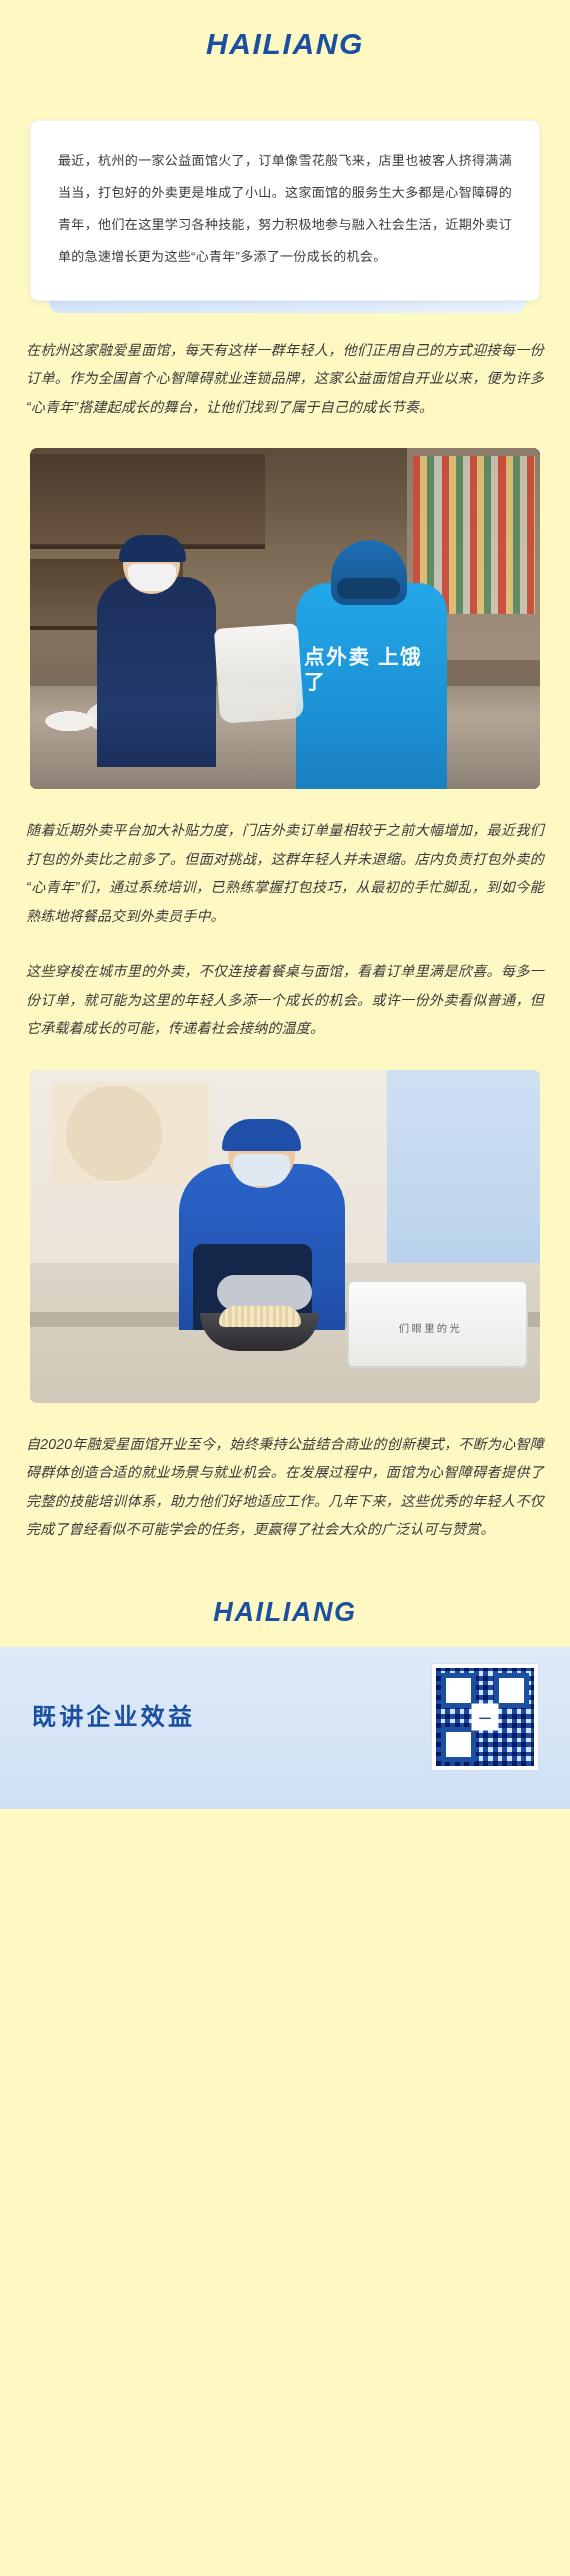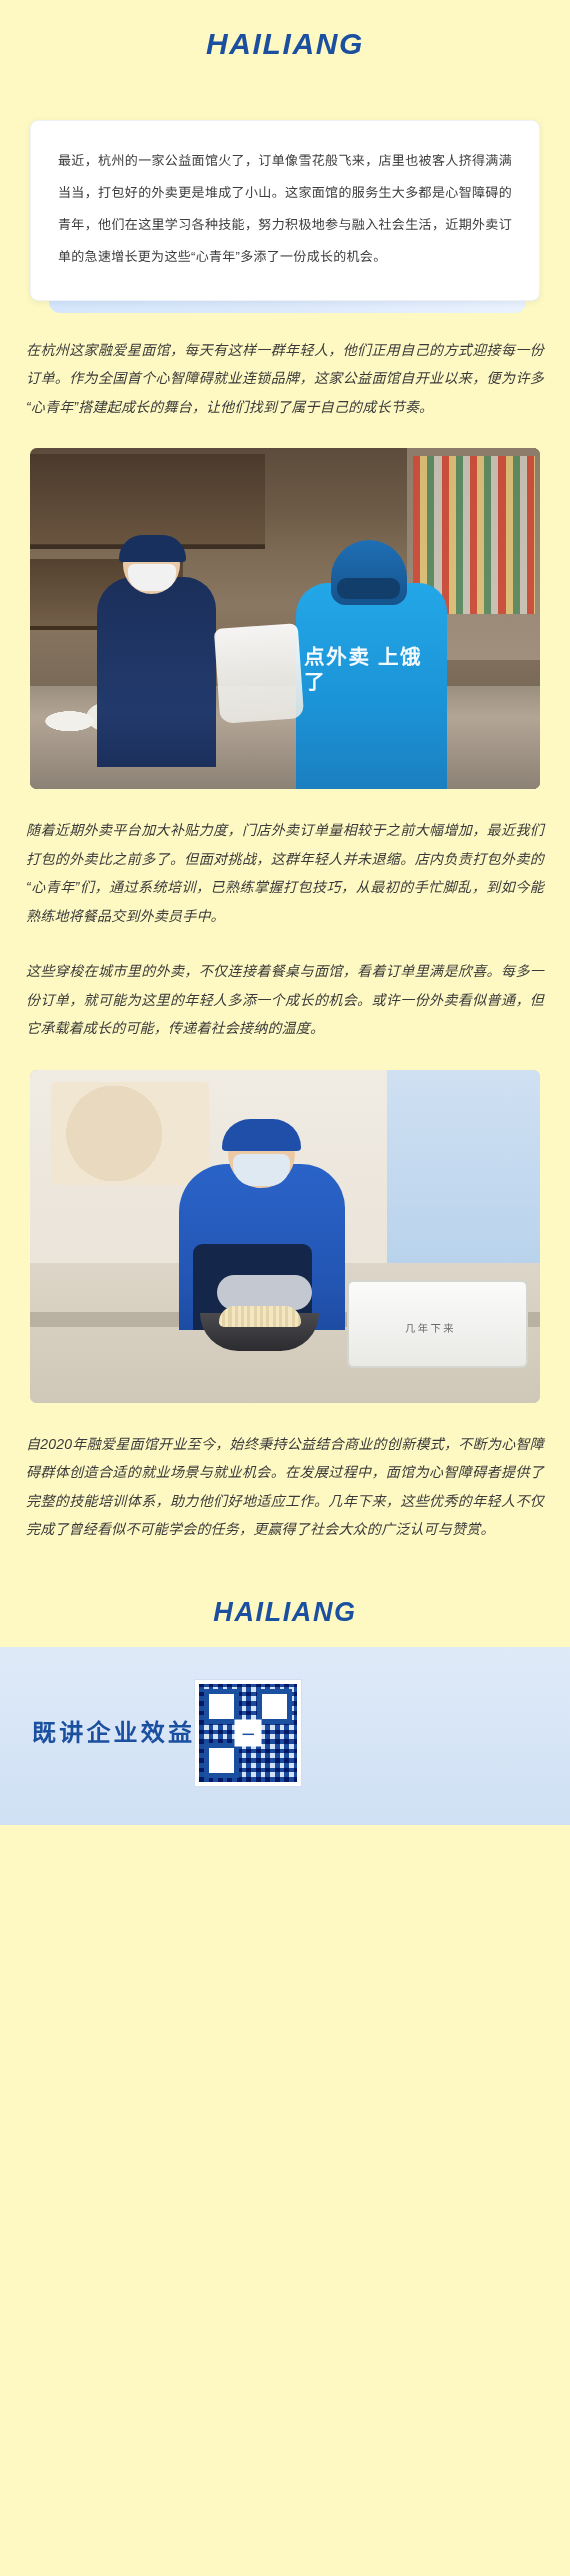--- a/index.html
+++ b/index.html
@@ -252,23 +252,24 @@
     margin-top: 36px;
     padding-top: 17.4px;
   }
   .footer-logo {
     text-align: center;
     padding-bottom: 19px;
   }
   .footer-logo .logo { font-size: 27px; }
   .footer-band {
     background: linear-gradient(180deg, #dfeaf8 0%, #cfe0f4 100%);
-    padding: 27px 32px 32px 32px;
+    padding: 11px 32px 32px 32px;
     display: flex;
     align-items: center;
+    justify-content: space-between;
     min-height: 119px;
   }
   .slogan {
     color: #1b4fa0;
     font-size: 24px;
     line-height: 36px;
     letter-spacing: 3.2px;
     font-weight: bold;
     font-family: "Liberation Serif", "DejaVu Serif", serif;
   }
@@ -350,21 +351,21 @@
     <div class="ph2-counter"></div>
     <div class="ph2-chef"></div>
     <div class="ph2-apron"></div>
     <div class="ph2-chef-head"></div>
     <div class="ph2-chef-cap"></div>
     <div class="ph2-chef-mask"></div>
     <div class="ph2-gloves"></div>
     <div class="ph2-bowl"></div>
     <div class="ph2-noodles"></div>
     <div class="ph2-tray"></div>
-    <div class="ph2-tray-label">几年下来</div>
+    <div class="ph2-tray-label">们眼里的光</div>
   </div>
 
   <div class="body-section">
     <p class="para">自2020年融爱星面馆开业至今，始终秉持公益结合商业的创新模式，不断为心智障碍群体创造合适的就业场景与就业机会。在发展过程中，面馆为心智障碍者提供了完整的技能培训体系，助力他们好地适应工作。几年下来，这些优秀的年轻人不仅完成了曾经看似不可能学会的任务，更赢得了社会大众的广泛认可与赞赏。</p>
   </div>
 
   <div class="footer">
     <div class="footer-logo">
       <span class="logo">HAILIANG</span>
     </div>

